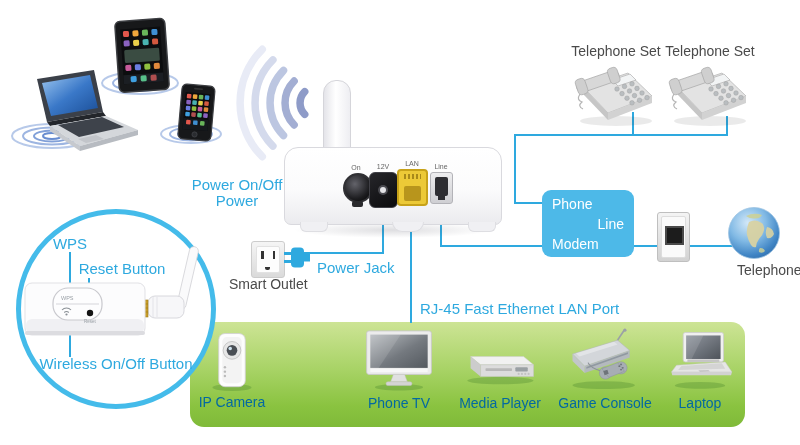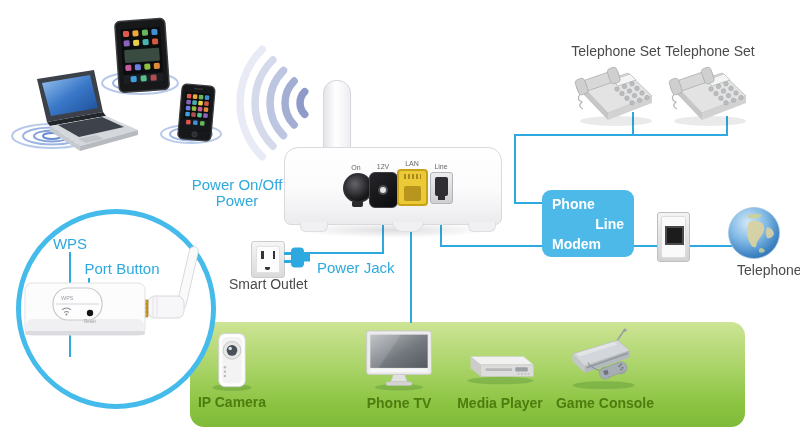--- a/index.html
+++ b/index.html
@@ -1,32 +1,32 @@
 <!DOCTYPE html>
 <html><head>
 <meta charset="utf-8">
 <style>
   html,body{margin:0;padding:0;background:#fff;}
   #stage{position:relative;width:800px;height:445px;background:#fff;overflow:hidden;
          font-family:"Liberation Sans", sans-serif;}
   .abs{position:absolute;}
   .callout{position:absolute;color:#2EA9DF;font-size:15px;line-height:16px;z-index:5;white-space:nowrap;}
   .dark-label{position:absolute;color:#4a4a4a;font-size:14px;line-height:15px;z-index:5;white-space:nowrap;}
-  .white-label{color:#4d7c0f;font-size:14px;font-weight:bold;white-space:nowrap;}
+  .white-label{color:#0369a1;font-size:14px;font-weight:normal;white-space:nowrap;}
   .center{transform:translateX(-50%);text-align:center;}
   .line{position:absolute;background:#2EA9DF;z-index:3;}
   
   #lan-bar{position:absolute;left:190px;top:322px;width:555px;height:105px;border-radius:14px;z-index:1;
     background:linear-gradient(180deg,#cde495 0%,#a8d366 45%,#8ac340 80%,#7fba39 100%);}
   .lan-device{position:absolute;z-index:2;width:110px;display:flex;flex-direction:column;align-items:center;}
   .lan-device .white-label{margin-top:2px;}
   
   #splitter{position:absolute;left:542px;top:190px;width:92px;height:67px;border-radius:9px;
     background:#4DB9E8;z-index:4;}
-  #splitter .row{position:absolute;color:#fff;font-weight:bold;font-size:14px;}
+  #splitter .row{position:absolute;color:#fff;font-weight:normal;font-size:14px;}
   
   #wall-outlet{position:absolute;left:657px;top:212px;width:31px;height:48px;border-radius:3px;z-index:4;
     background:linear-gradient(180deg,#f4f4f4,#d2d2d2);border:1px solid #bfbfbf;}
   #wall-outlet .plate{position:absolute;left:3px;top:3px;right:3px;bottom:3px;background:#fafafa;
     border:1px solid #ddd;border-radius:2px;}
   #wall-outlet .jack{position:absolute;left:7px;top:13px;width:15px;height:15px;background:#1c1c1c;
     border:2px solid #4a4a4a;}
   
   .router{z-index:4;}
   #router-antenna{position:absolute;left:323px;top:80px;width:26px;height:84px;z-index:4;
@@ -327,20 +327,26 @@
         <use href="#sym-console"></use>
       </svg>
     <span class="white-label">Game Console</span>
   </div>
   <div class="lan-device" style="left:445px;top:335px">
     <svg width="90" height="58" viewBox="0 0 95 70">
         <use href="#sym-media"></use>
       </svg>
     <span class="white-label">Media Player</span>
   </div>
+  <div class="lan-device" style="left:645px;top:330px">
+    <svg width="72" height="63" viewBox="0 0 80 75">
+        <use href="#sym-laptop"></use>
+      </svg>
+    <span class="white-label">Laptop</span>
+  </div>
 
   <div class="line" style="left:289px;top:187px;width:66px;height:2px"></div>
   <div class="line" style="left:303px;top:252px;width:81px;height:2px"></div>
   <div class="line" style="left:382px;top:207px;width:2px;height:47px"></div>
   <div class="line" style="left:410px;top:207px;width:2px;height:116px"></div>
   <div class="line" style="left:440px;top:205px;width:2px;height:42px"></div>
   <div class="line" style="left:440px;top:245px;width:104px;height:2px"></div>
   <div class="line" style="left:514px;top:134px;width:214px;height:2px"></div>
   <div class="line" style="left:632px;top:112px;width:2px;height:24px"></div>
   <div class="line" style="left:726px;top:116px;width:2px;height:20px"></div>
@@ -375,20 +381,21 @@
   <div id="line-port">
     <div class="slot"></div>
     <div class="notch"></div>
   </div>
 
   <div class="callout center" style="left:237px;top:177px">
     <div>Power On/Off</div>
     <div>Power</div>
   </div>
   <div class="callout" style="left:317px;top:260px">Power Jack</div>
+  <div class="callout" style="left:420px;top:301px">RJ-45 Fast Ethernet LAN Port</div>
 
   <div id="inset-circle"></div>
   <svg class="abs" style="left:20px;top:233px;z-index:3" width="196" height="125" viewBox="0 0 196 125">
     <rect x="156" y="12" width="9" height="64" rx="4.5" transform="rotate(13 160 76)" fill="#fafafb" stroke="#d3d3d8" stroke-width="0.8"></rect>
     <rect x="128" y="63" width="36" height="22" rx="7" fill="#f7f7f9" stroke="#d8d8dd"></rect>
     <line x1="133" y1="64" x2="133" y2="84" stroke="#e3e3e8"></line>
     <line x1="137" y1="64" x2="137" y2="84" stroke="#e3e3e8"></line>
     <rect x="118" y="67" width="10" height="17" fill="#c79d2a" stroke="#a07c18" stroke-width="0.6"></rect>
     <line x1="118" y1="71" x2="128" y2="71" stroke="#a07c18" stroke-width="0.7"></line>
     <line x1="118" y1="75" x2="128" y2="75" stroke="#a07c18" stroke-width="0.7"></line>
@@ -401,21 +408,22 @@
     <text x="41" y="66.5" font-size="5.5" fill="#9aa0a6">WPS</text>
     <g stroke="#8a9096" fill="none" stroke-width="1.1">
       <path d="M42,77 a6,6 0 0,1 9,0"></path>
       <path d="M44.2,79.5 a3.6,3.6 0 0,1 4.6,0"></path>
     </g>
     <circle cx="46.5" cy="81.5" r="1.1" fill="#8a9096"></circle>
     <circle cx="70" cy="80" r="3.2" fill="#141414"></circle>
     <text x="70" y="90" font-size="4.5" fill="#9aa0a6" text-anchor="middle">Reset</text>
   </svg>
   <div class="callout center" style="left:70px;top:236px;z-index:5">WPS</div>
-  <div class="callout center" style="left:122px;top:261px;z-index:5">Port Button</div>
+  <div class="callout center" style="left:122px;top:261px;z-index:5">Reset Button</div>
+  <div class="callout center" style="left:116px;top:356px;z-index:5">Wireless On/Off Button</div>
 
   <div id="power-outlet-icon">
     <div class="inner"></div>
     <div class="s1"></div>
     <div class="s2"></div>
     <div class="s3"></div>
   </div>
   <svg class="abs" style="left:284px;top:246px;z-index:4" width="26" height="24" viewBox="0 0 26 24">
     <rect x="0" y="6" width="9" height="3" fill="#2EA9DF"></rect>
     <rect x="0" y="14" width="9" height="3" fill="#2EA9DF"></rect>

